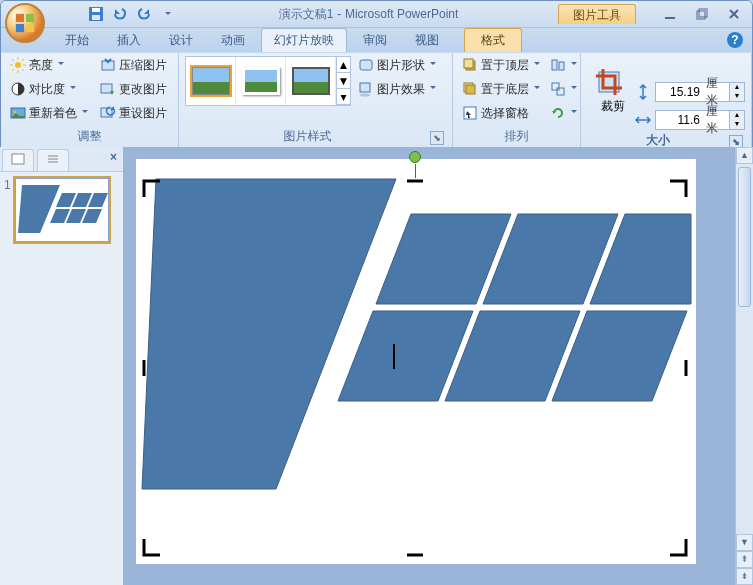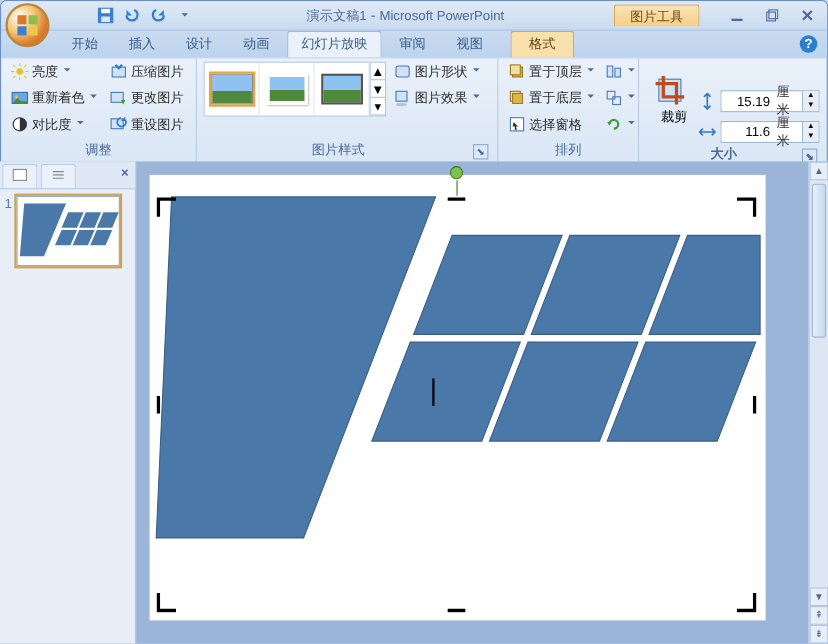--- a/index.html
+++ b/index.html
@@ -154,33 +154,33 @@
                 <line x1="12" y1="12" x2="14" y2="14"></line>
                 <line x1="12" y1="4" x2="14" y2="2"></line>
                 <line x1="2" y1="14" x2="4" y2="12"></line>
               </g>
             </svg>
             <span>亮度</span>
             <span class="dd"></span>
           </div>
         <div class="btn-sm">
             <svg class="icon16" viewBox="0 0 16 16">
+              <circle cx="8" cy="8" r="6" fill="#fff" stroke="#333"></circle>
+              <path d="M8 2 A6 6 0 0 1 8 14 Z" fill="#333"></path>
+            </svg>
+            <span>对比度</span>
+            <span class="dd"></span>
+          </div>
+        <div class="btn-sm">
+            <svg class="icon16" viewBox="0 0 16 16">
               <rect x="1" y="3" width="14" height="10" fill="#6aa9e0" stroke="#3b6fa6"></rect>
               <circle cx="5" cy="7" r="1.5" fill="#f0c020"></circle>
               <path d="M2 12 L6 8 L9 11 L15 11 L15 13 L2 13 Z" fill="#4f8a3c"></path>
             </svg>
             <span>重新着色</span>
-            <span class="dd"></span>
-          </div>
-        <div class="btn-sm">
-            <svg class="icon16" viewBox="0 0 16 16">
-              <circle cx="8" cy="8" r="6" fill="#fff" stroke="#333"></circle>
-              <path d="M8 2 A6 6 0 0 1 8 14 Z" fill="#333"></path>
-            </svg>
-            <span>对比度</span>
             <span class="dd"></span>
           </div>
       </div>
       <div class="stack">
         <div class="btn-sm">
             <svg class="icon16" viewBox="0 0 16 16">
               <rect x="2" y="4" width="12" height="9" fill="#cfe2f6" stroke="#4b79b0"></rect>
               <path d="M5 2 L8 5 L11 2" stroke="#3078c8" fill="none" stroke-width="2"></path>
             </svg>
             <span>压缩图片</span>

